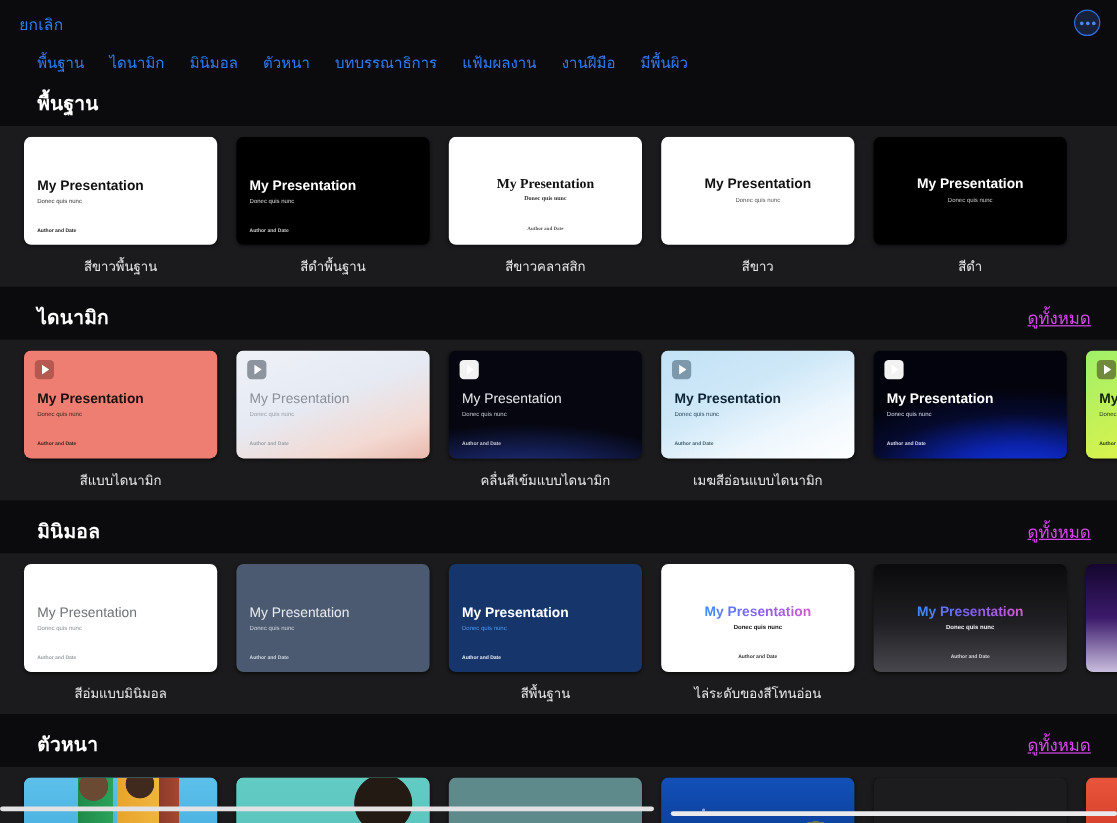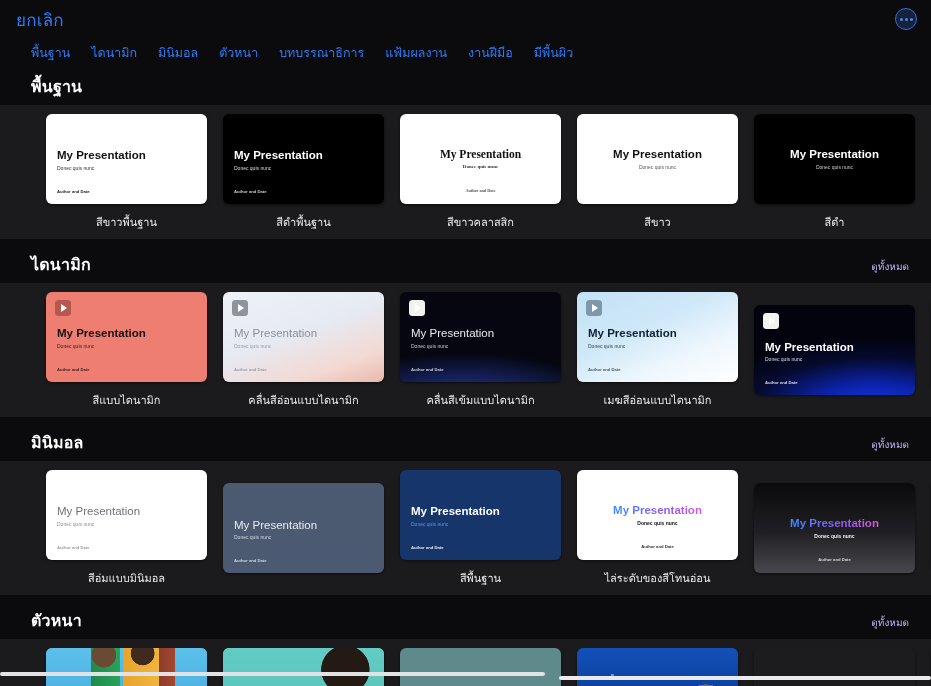--- a/index.html
+++ b/index.html
@@ -11,21 +11,21 @@
   }
   .screen { position: relative; width: 931px; height: 686px; background: #0b0b0d; overflow: hidden; }
 
   
   .topbar {
     position: relative; height: 38px;
     display: flex; align-items: center; justify-content: space-between;
     padding: 0 14px 0 16px;
   }
   .cancel-link {
-    color: #2f7bf5; font-size: 17px; letter-spacing: .2px; line-height: 1;
+    color: #2f7bf5; font-size: 13px; letter-spacing: .2px; line-height: 1;
     cursor: pointer; padding-top: 2px;
   }
   .more-btn {
     width: 22px; height: 22px; border-radius: 50%;
     border: 1.4px solid #2f6fe0; background: #17213a;
     display: flex; align-items: center; justify-content: center; gap: 2px;
     cursor: pointer;
   }
   .more-btn i { width: 3px; height: 3px; border-radius: 50%; background: #4c8bf7; display: block; }
 
@@ -41,25 +41,25 @@
     color: #2f7bf5; font-size: 12.5px; white-space: nowrap; cursor: pointer; line-height: 1.1;
   }
 
   
   .section { margin-top: 13px; }
   .section-head {
     display: flex; align-items: baseline; justify-content: space-between;
     padding: 0 22px 0 31px; height: 26px;
   }
   .section-title { color: #ffffff; font-size: 16px; font-weight: bold; letter-spacing: .2px; }
-  .see-all { color: #c4b5fd; font-size: 10px; cursor: pointer; }
+  .see-all { color: #d946ef; font-size: 14px; cursor: pointer; text-decoration: underline; }
 
   .row-band { background: #1b1b1d; padding: 9px 0 8px 0; margin-top: 5px; }
   .row {
-    display: flex; gap: 16px; padding-left: 46px; overflow: hidden; align-items: center;
+    display: flex; gap: 16px; padding-left: 20px; overflow: hidden; align-items: flex-start;
   }
 
   .card { width: 161px; flex: 0 0 161px; cursor: pointer; }
   .thumb {
     width: 100%; height: 90px; border-radius: 6px; overflow: hidden;
     position: relative; background: #fff;
     box-shadow: 0 1px 3px rgba(0,0,0,.55);
   }
   .caption {
     color: #e9e9ec; font-size: 11px; text-align: center; margin-top: 9px;
@@ -214,21 +214,20 @@
 
         <div class="card">
           <div class="thumb" style="background:linear-gradient(160deg,#eef1f7 0%,#e6eaf3 45%,#f3d9d2 78%,#e9b9ad 100%);">
             <span class="play-badge" style="background:#8d949e;"></span>
             <div class="slide low">
               <div class="s-title" style="color:#8a9099;font-weight:normal;">My Presentation</div>
               <div class="s-sub" style="color:#9aa0a8;">Donec quis nunc</div>
               <div class="s-foot" style="color:#9aa0a8;">Author and Date</div>
             </div>
           </div>
-          <div class="caption">คลื่นสีอ่อนแบบไดนามิก</div>
         </div>
 
         <div class="card">
           <div class="thumb" style="background:radial-gradient(ellipse 120% 70% at 40% 120%, #2b3a8f 0%, #141f56 38%, #05060f 75%);">
             <span class="play-badge" style="background:#f2f2f2;"></span>
             <div class="slide low">
               <div class="s-title" style="color:#e9eaef;font-weight:normal;">My Presentation</div>
               <div class="s-sub" style="color:#c9ccd6;">Donec quis nunc</div>
               <div class="s-foot" style="color:#c9ccd6;">Author and Date</div>
             </div>

